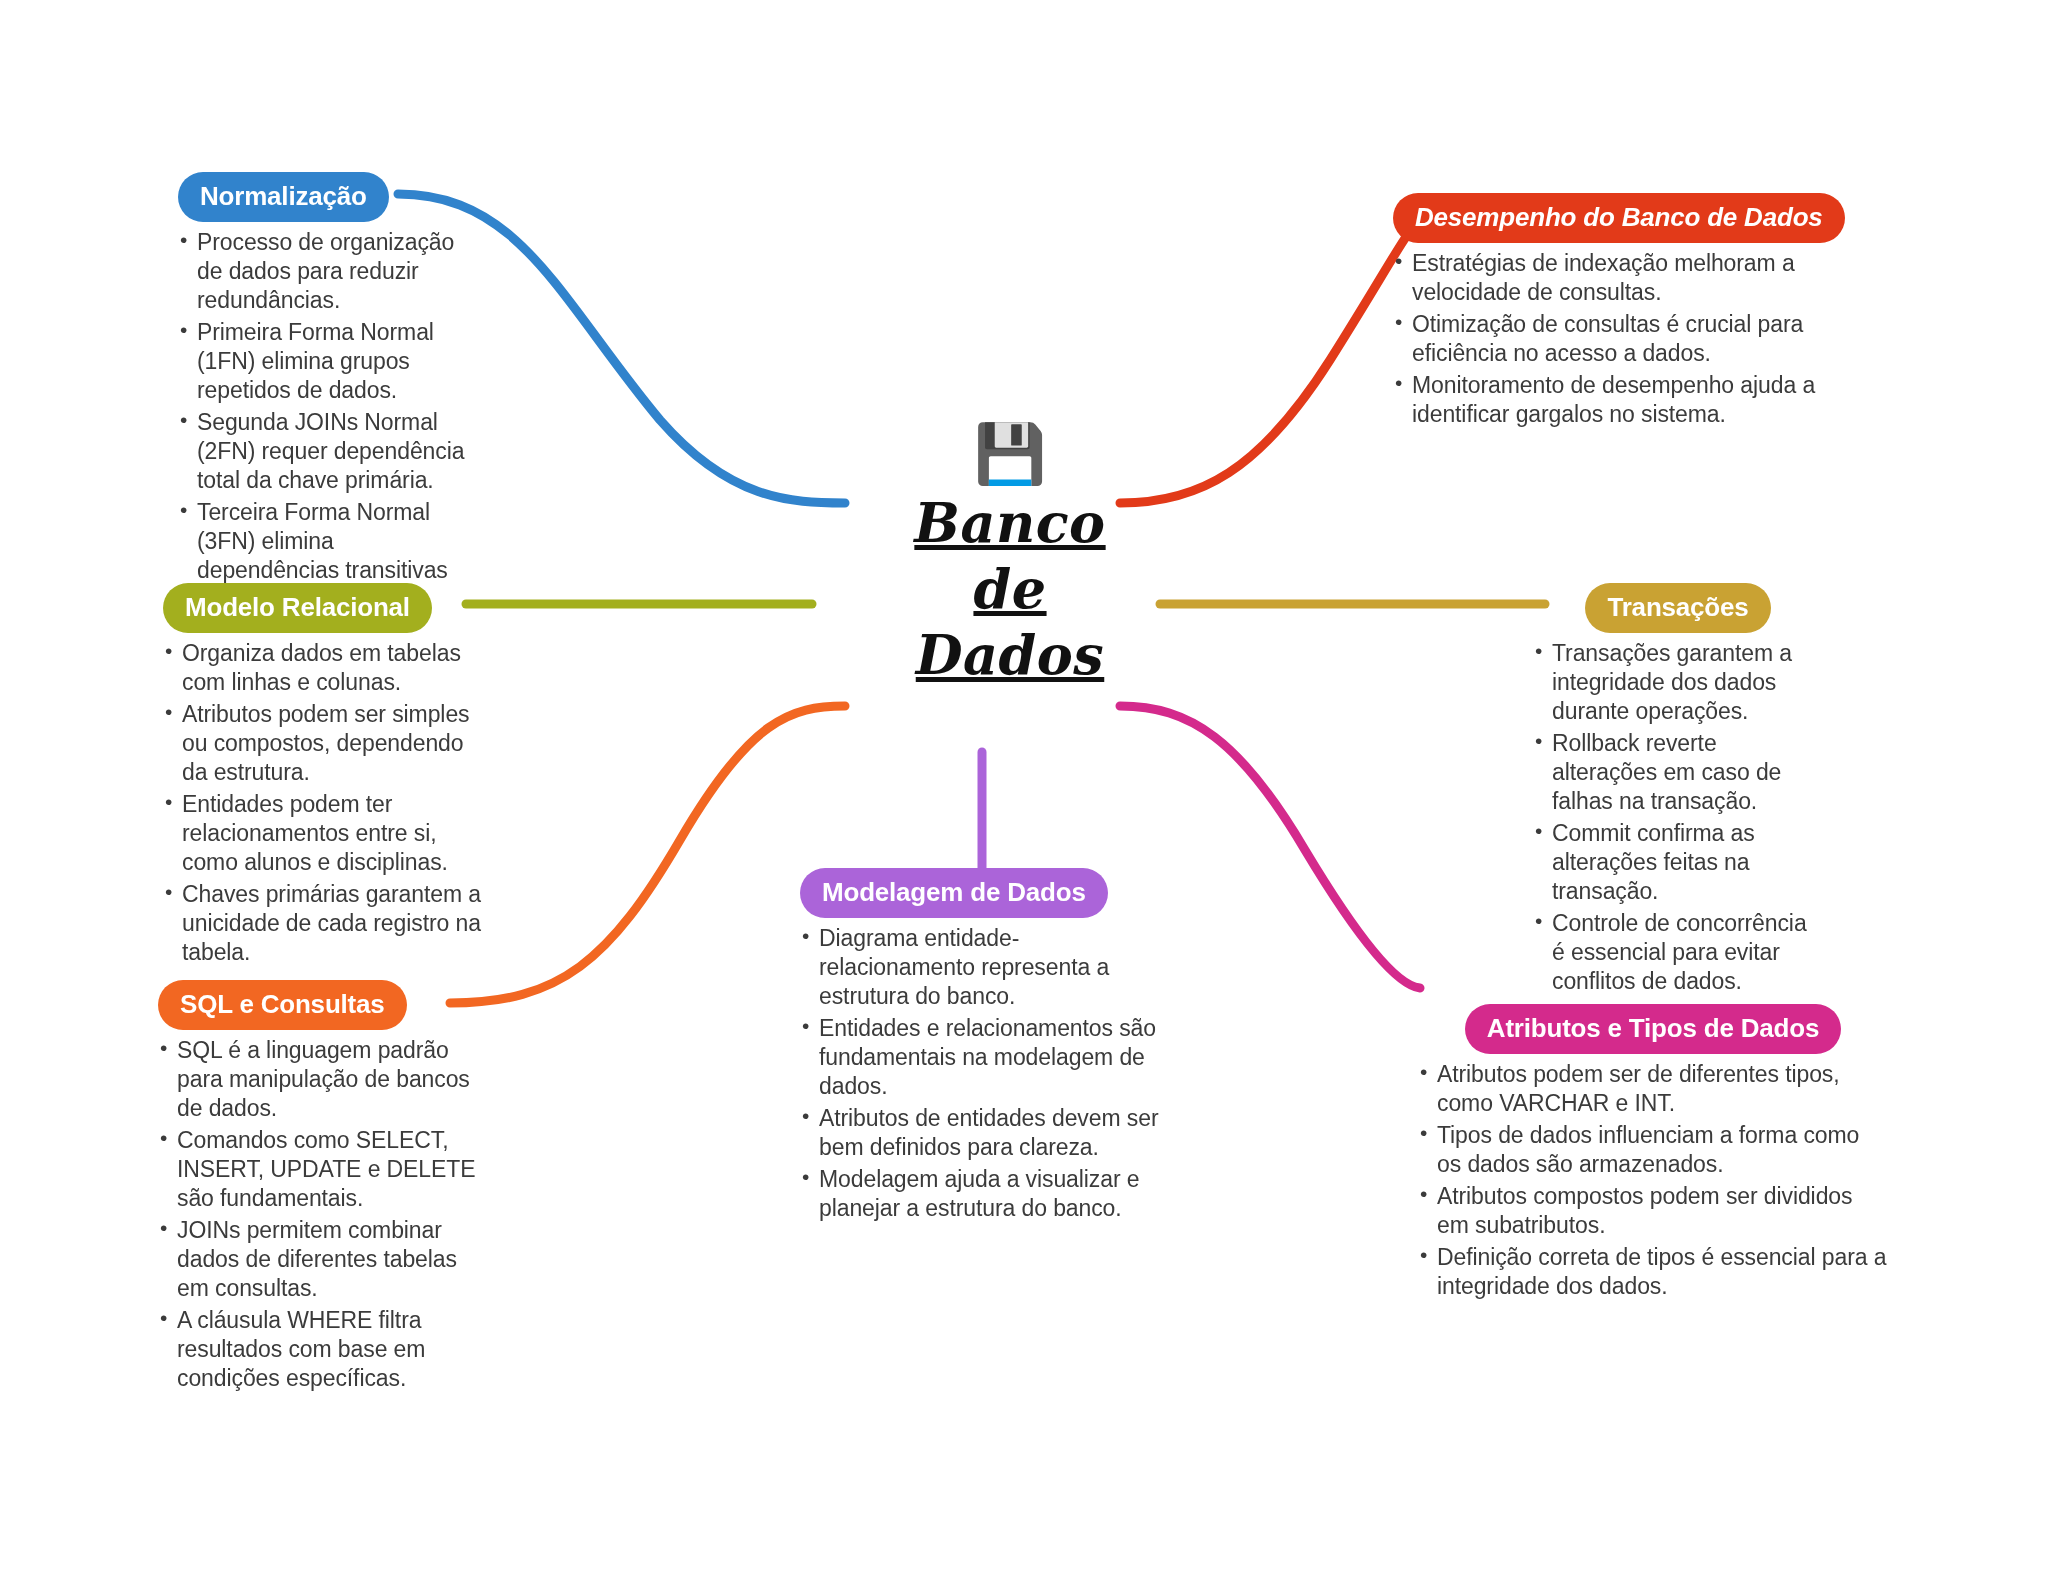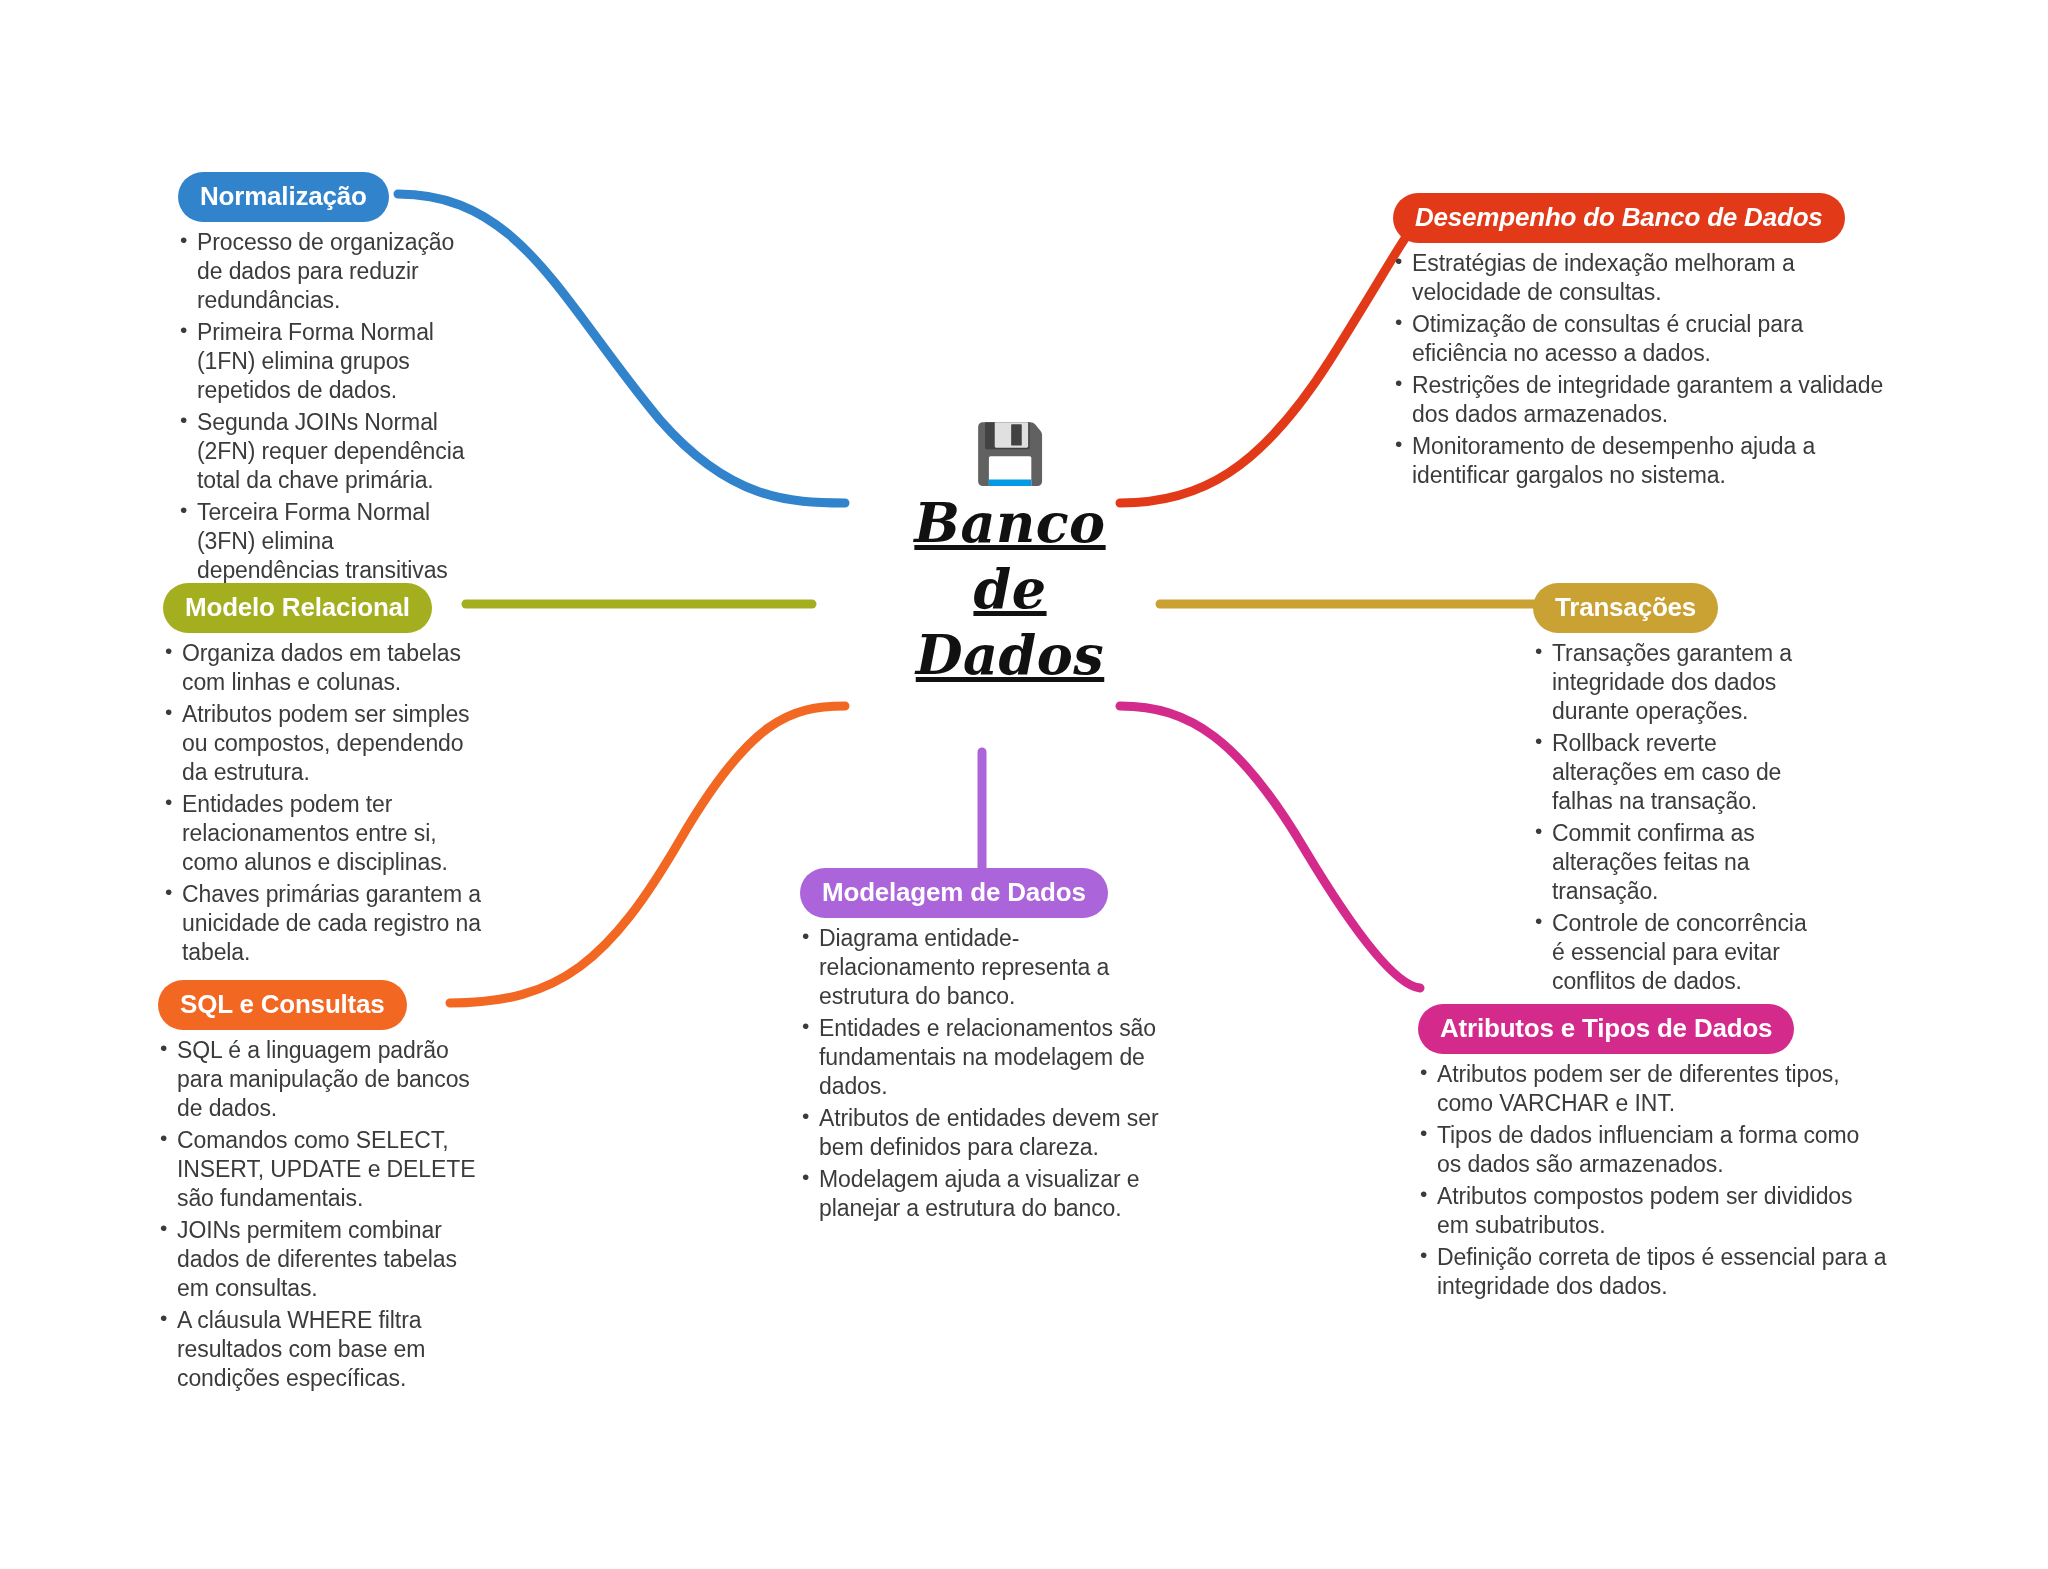--- a/index.html
+++ b/index.html
@@ -64,21 +64,21 @@
     font-size: 26px;
     line-height: 1;
     padding: 11px 22px 13px 22px;
     white-space: nowrap;
     letter-spacing: -0.2px;
   }
   .pill-row {
     display: flex;
     align-items: center;
   }
-  .pill-row.right { justify-content: flex-start; }
+  .pill-row.right { justify-content: center; }
 
   ul.bullets {
     list-style: none;
     margin: 6px 0 0 0;
     padding: 0;
   }
   ul.bullets li {
     position: relative;
     padding-left: 19px;
     margin-bottom: 3px;
@@ -180,21 +180,20 @@
     </ul>
   </div>
 
   <div class="branch" id="branch-desempenho">
     <div class="pill-row">
       <span class="pill">Desempenho do Banco de Dados</span>
     </div>
     <ul class="bullets">
       <li>Estratégias de indexação melhoram a velocidade de consultas.</li>
       <li>Otimização de consultas é crucial para eficiência no acesso a dados.</li>
-      <li>Restrições de integridade garantem a validade dos dados armazenados.</li>
       <li>Monitoramento de desempenho ajuda a identificar gargalos no sistema.</li>
     </ul>
   </div>
 
   <div class="branch" id="branch-transacoes">
     <div class="pill-row right">
       <span class="pill">Transações</span>
     </div>
     <ul class="bullets">
       <li>Transações garantem a integridade dos dados durante operações.</li>

